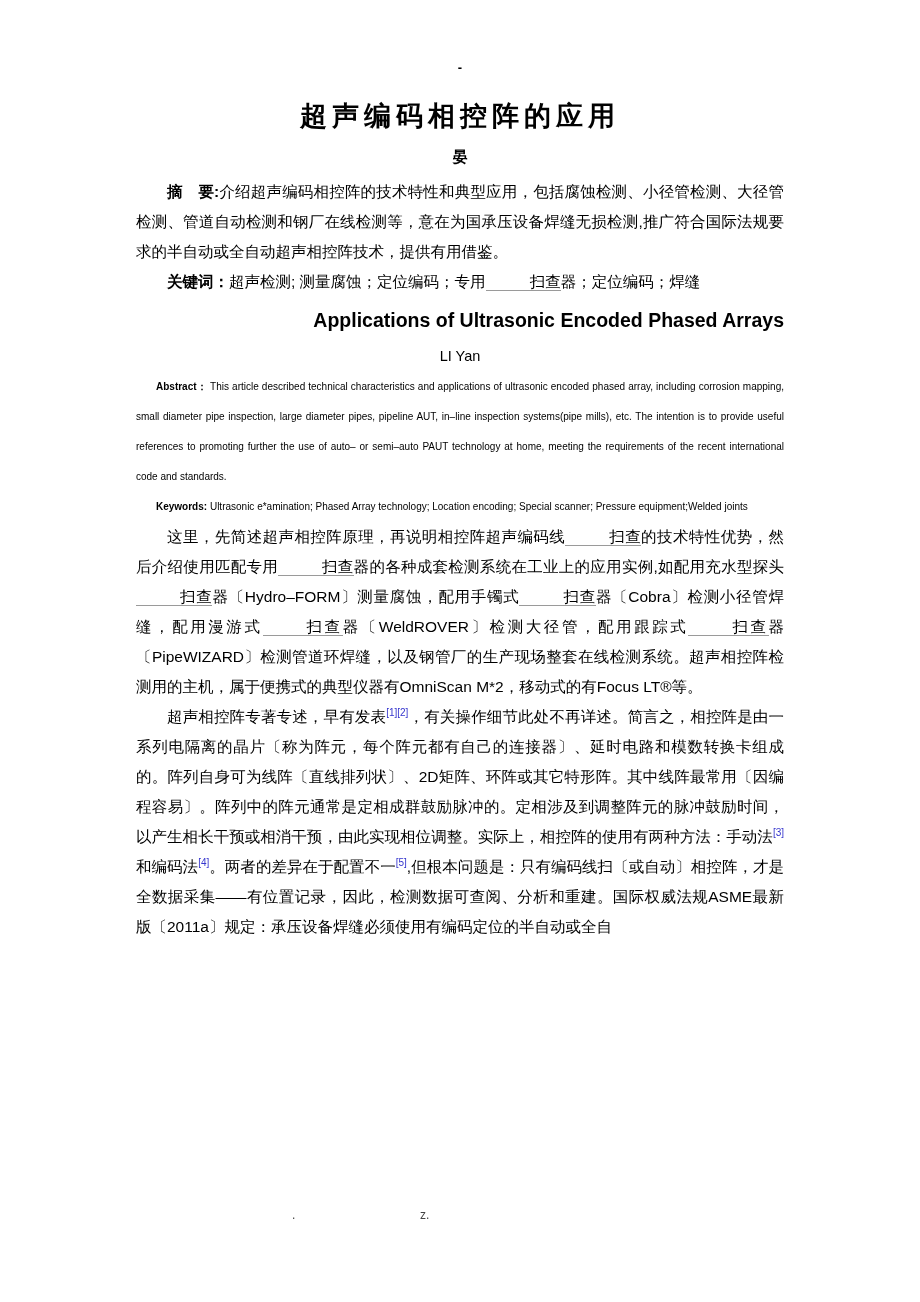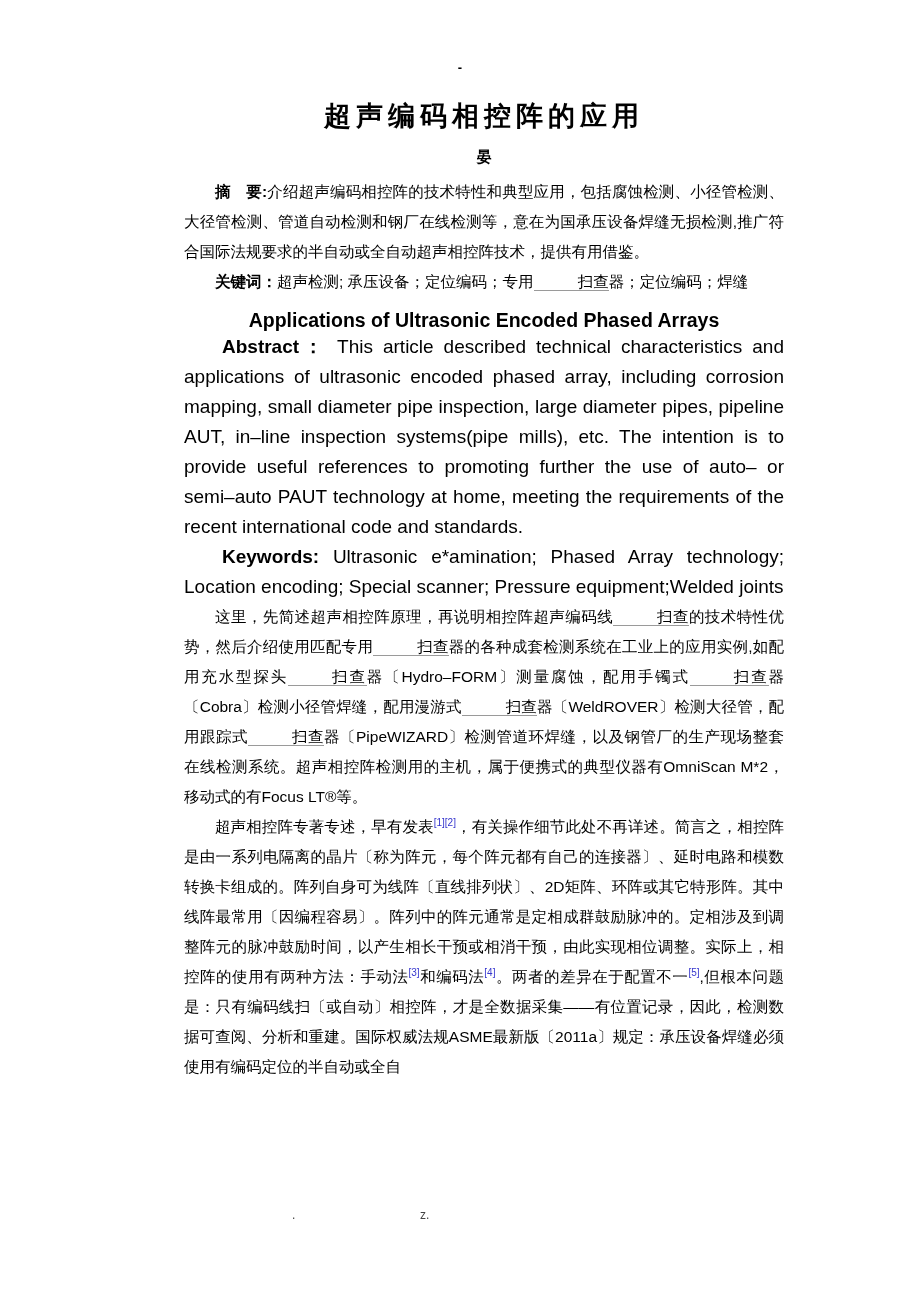--- a/index.html
+++ b/index.html
@@ -4,21 +4,21 @@
 <style>
   html,body { margin:0; padding:0; background:#ffffff; }
   .page {
     position:relative;
     width:920px; height:1302px;
     background:#ffffff;
     color:#000;
     font-family:"Liberation Sans","DejaVu Sans",sans-serif;
     overflow:hidden;
   }
-  .content { padding:0 136px;margin-left:48px; }
+  .content { padding:0 136px; }
   .header-mark {
     padding-top:60px; height:18px;
     text-align:center; font-size:13px; font-weight:bold;
   }
   .title-zh {
     margin-top:20px;
     text-align:center;
     font-size:27px; font-weight:bold; letter-spacing:5px;
   }
   .author-zh {
@@ -28,31 +28,31 @@
   }
   .para {
     font-size:15.5px; line-height:30px;
     text-align:justify; text-justify:inter-character;
     text-indent:2em;
     margin:0;
   }
   .abstract-zh { margin-top:10px; }
   .title-en {
     margin-top:12px;
-    text-align:center;
+    text-align:right;
     font-size:19.5px; font-weight:bold;
     text-indent:0;
   }
   .author-en {
     margin-top:16px; margin-bottom:8px;
     text-align:center;
     font-size:14.5px;
     text-indent:0;
   }
-  .en { font-size:19px; }
+  .en { font-size:10px; }
   .section-heading {
     margin-top:18px; margin-bottom:10px;
     font-size:16.5px; font-weight:bold;
     line-height:24px;
   }
   .b { font-weight:bold; }
   .sup {
     color:#3535cd;
     vertical-align:super;
     font-size:10px;
@@ -70,23 +70,24 @@
 <body>
 
 <div class="page">
   <div class="header-mark">-</div>
 
   <div class="content">
     <div class="title-zh">超声编码相控阵的应用</div>
     <div class="author-zh">晏</div>
 
     <p class="para abstract-zh"><span class="b">摘　要:</span><span>介绍超声编码相控阵的技术特性和典型应用，包括腐蚀检测、小径管检测、大径管检测、管道自动检测和钢厂在线检测等，意在为国承压设备焊缝无损检测,推广符合国际法规要求的半自动或全自动超声相控阵技术，提供有用借鉴。</span></p>
-    <p class="para"><span class="b">关键词：</span><span>超声检测; 承压设备；定位编码；专用</span><span class="u">扫查</span><span>器；定位编码；焊缝</span></p>
+    <p class="para"><span class="b">关键词：</span><span>超声检测; 测量腐蚀；定位编码；专用</span><span class="u">扫查</span><span>器；定位编码；焊缝</span></p>
 
     <div class="title-en">Applications of Ultrasonic Encoded Phased Arrays</div>
+    <div class="author-en">LI Yan</div>
 
     <p class="para en"><span class="b">Abstract：</span><span> This article described technical characteristics and applications of ultrasonic encoded phased array, including corrosion mapping, small diameter pipe inspection, large diameter pipes, pipeline AUT, in–line inspection systems(pipe mills), etc. The intention is to provide useful references to promoting further the use of auto– or semi–auto PAUT technology at home, meeting the requirements of the recent international code and standards.</span></p>
     <p class="para en"><span class="b">Keywords:</span><span> Ultrasonic e*amination; Phased Array technology; Location encoding; Special scanner; Pressure equipment;Welded joints</span></p>
 
     <p class="para"><span>这里，先简述超声相控阵原理，再说明相控阵超声编码线</span><span class="u">扫查</span><span>的技术特性优势，然后介绍使用匹配专用</span><span class="u">扫查</span><span>器的各种成套检测系统在工业上的应用实例,如配用充水型探头</span><span class="u">扫查</span><span>器〔Hydro–FORM〕测量腐蚀，配用手镯式</span><span class="u">扫查</span><span>器〔Cobra〕检测小径管焊缝，配用漫游式</span><span class="u">扫查</span><span>器〔WeldROVER〕检测大径管，配用跟踪式</span><span class="u">扫查</span><span>器〔PipeWIZARD〕检测管道环焊缝，以及钢管厂的生产现场整套在线检测系统。超声相控阵检测用的主机，属于便携式的典型仪器有OmniScan M*2，移动式的有Focus LT®等。</span></p>
 
     <p class="para"><span>超声相控阵专著专述，早有发表</span><span class="sup">[1][2]</span><span>，有关操作细节此处不再详述。简言之，相控阵是由一系列电隔离的晶片〔称为阵元，每个阵元都有自己的连接器〕、延时电路和模数转换卡组成的。阵列自身可为线阵〔直线排列状〕、2D矩阵、环阵或其它特形阵。其中线阵最常用〔因编程容易〕。阵列中的阵元通常是定相成群鼓励脉冲的。定相涉及到调整阵元的脉冲鼓励时间，以产生相长干预或相消干预，由此实现相位调整。实际上，相控阵的使用有两种方法：手动法</span><span class="sup">[3]</span><span>和编码法</span><span class="sup">[4]</span><span>。两者的差异在于配置不一</span><span class="sup">[5]</span><span>,但根本问题是：只有编码线扫〔或自动〕相控阵，才是全数据采集——有位置记录，因此，检测数据可查阅、分析和重建。国际权威法规ASME最新版〔2011a〕规定：承压设备焊缝必须使用有编码定位的半自动或全自</span></p>
   </div>
 
   <div class="footer-mark footer-left">.</div>

